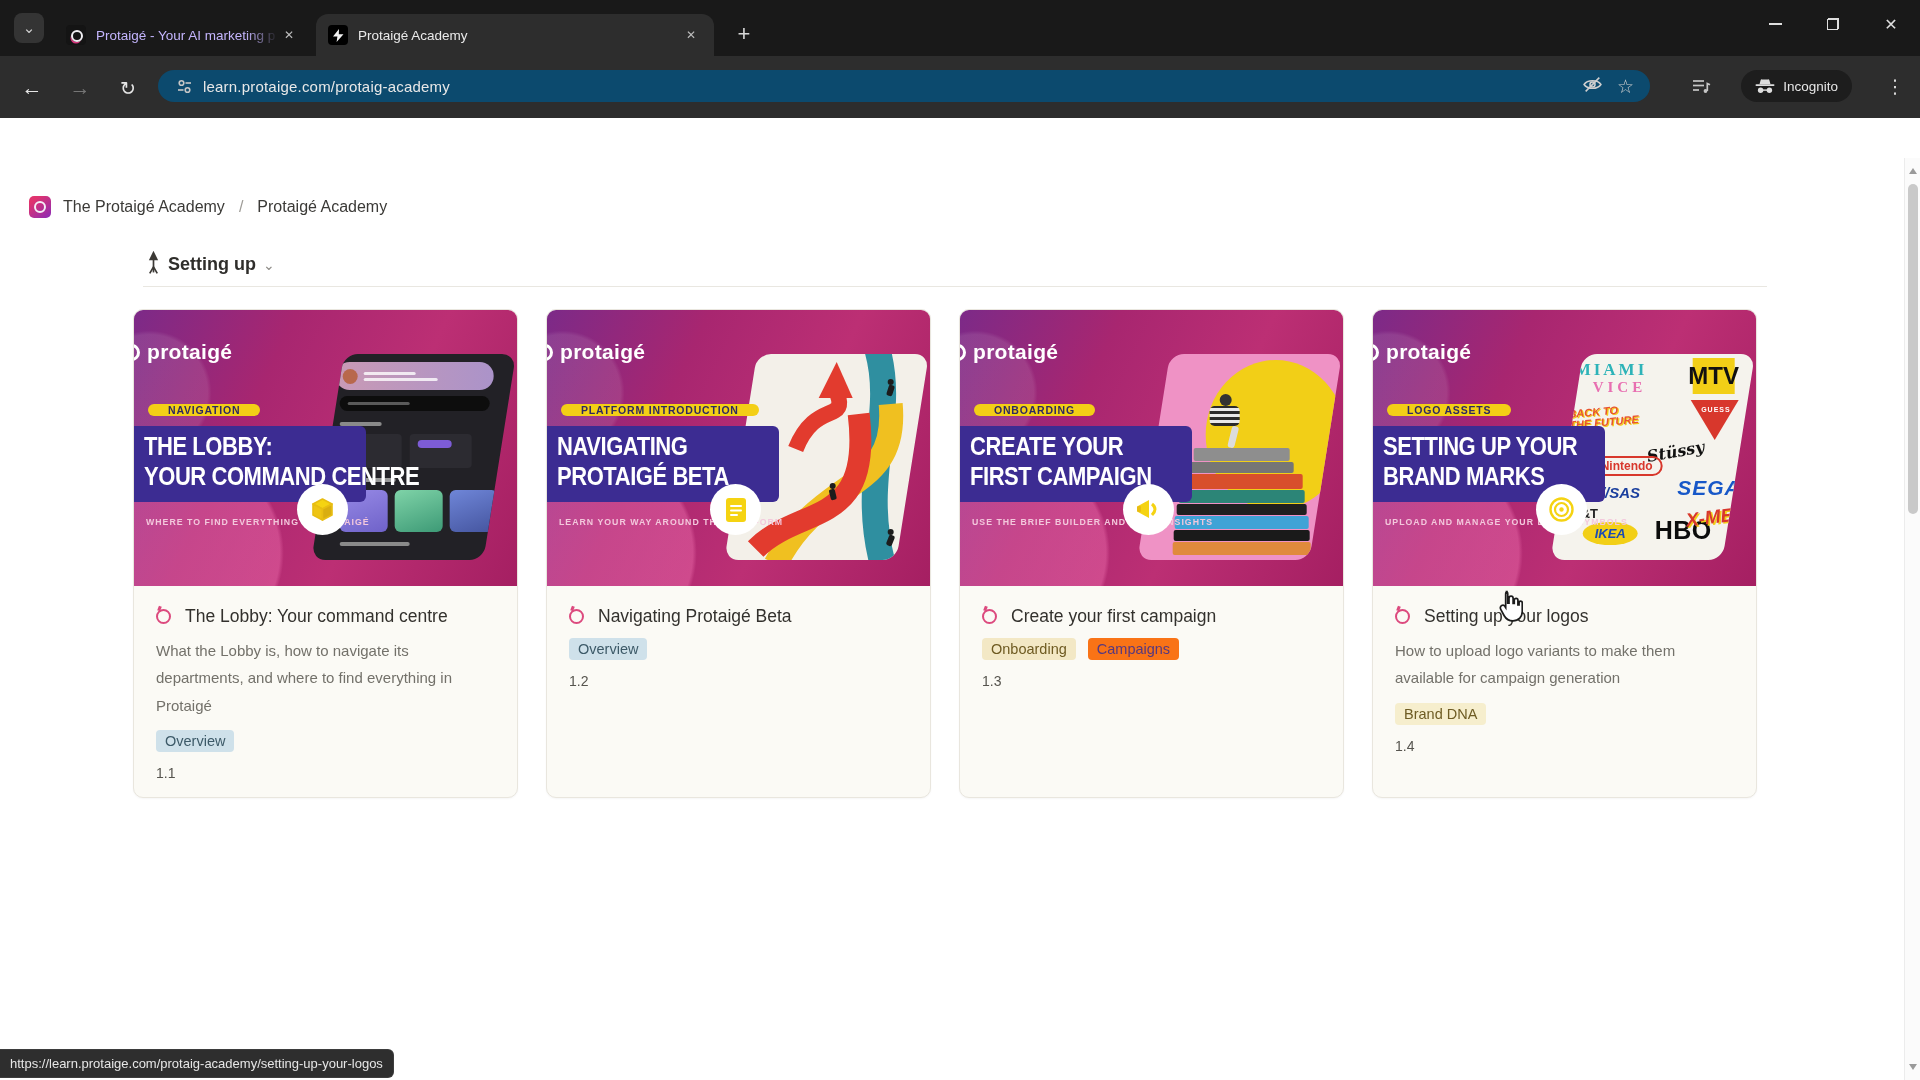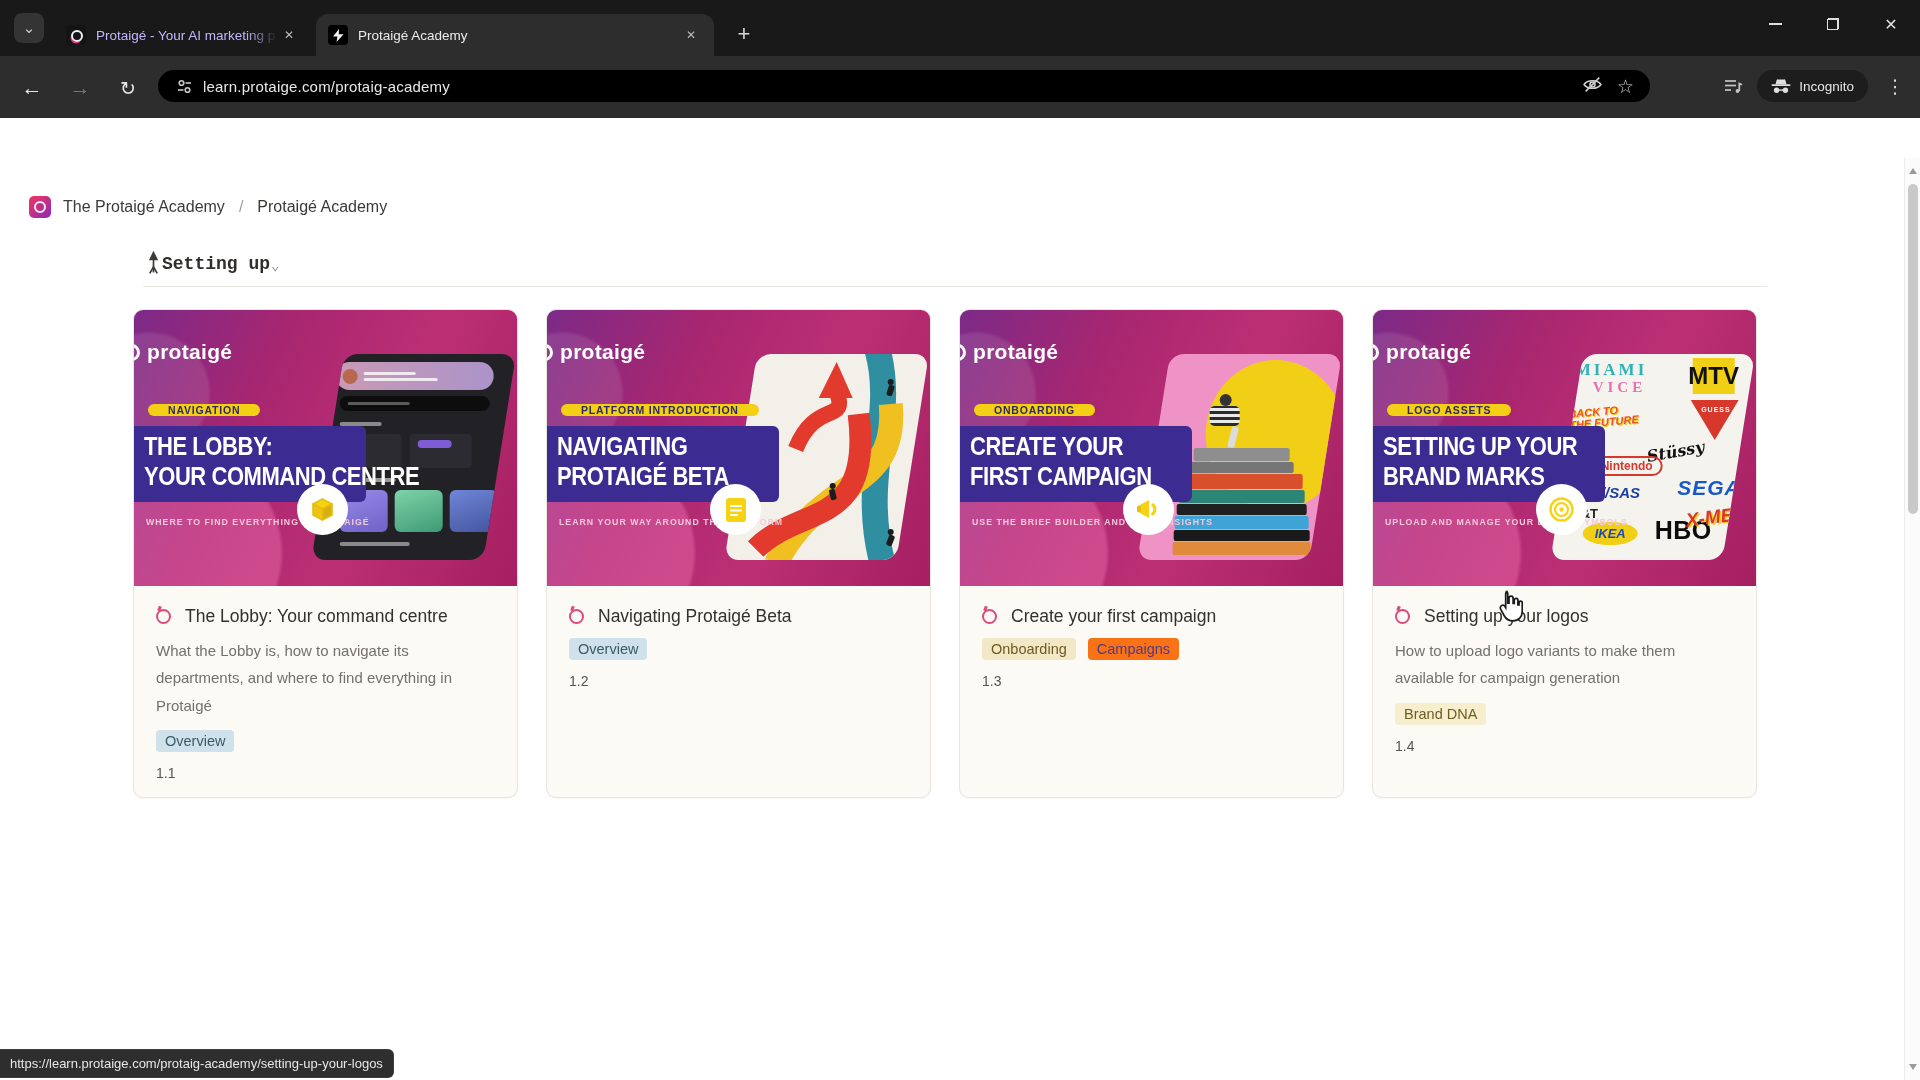--- a/index.html
+++ b/index.html
@@ -34,39 +34,39 @@
   .ic-restore::after { content:''; position:absolute; left:0; bottom:0; width:9px; height:9px; border:1.6px solid #dedede; background:#191919; }
   .ic-close { font-size:16px; }
 
   
   .toolbar { position:absolute; left:0; top:56px; width:1920px; height:62px; background:#2d2d2d; }
   .nav-btn { position:absolute; top:16px; width:32px; height:32px; display:flex; align-items:center; justify-content:center;
     font-size:21px; color:#e6e6e6; border-radius:50%; }
   .nav-back { left:16px; }
   .nav-fwd { left:64px; color:#757575; }
   .nav-reload { left:112px; font-size:19px; }
-  .omnibox { position:absolute; left:158px; top:14px; width:1492px; height:22px; border-radius:17px; background:#000000;
+  .omnibox { position:absolute; left:158px; top:14px; width:1492px; height:22px; border-radius:17px; background:#0c4a6e;
     display:flex; align-items:center; padding:16px 12px; }
   .omni-tune { margin:0 10px 0 6px; display:flex; }
   .omni-url { color:#e8e8e8; font-size:15px; letter-spacing:0.2px; flex:1 1 auto; }
   .omni-right { display:flex; align-items:center; gap:14px; margin-right:4px; }
   .star-icon { color:#cfcfcf; font-size:19px; }
-  .tb-right { position:absolute; right:12px; top:14px; display:flex; align-items:center; gap:14px; }
+  .tb-right { position:absolute; right:12px; top:14px; display:flex; align-items:center; gap:30px; }
   .playlist-icon { display:flex; }
   .incog-pill { display:flex; align-items:center; gap:8px; background:#1d1d1d; border-radius:16px; height:32px; padding:0 14px; }
   .incog-label { color:#e6e6e6; font-size:13.5px; }
   .more-dots { color:#dcdcdc; font-size:19px; width:26px; text-align:center; }
 
   
   .page { position:absolute; left:0; top:118px; width:1920px; height:962px; background:#ffffff; }
   .breadcrumb { position:absolute; left:29px; top:78px; display:flex; align-items:center; gap:12px; font-size:16px; color:#3b3a37; }
   .bc-logo { width:22px; height:22px; border-radius:5px; background:linear-gradient(140deg,#e0336e 20%,#8a2bb8); position:relative; }
   .bc-logo::after { content:''; position:absolute; left:5px; top:5px; width:8px; height:8px; border:2.5px solid #f4eef6; border-radius:50%; }
   .bc-sep { color:#9f9d98; padding:0 2px; }
-  .section-head { position:absolute; left:146px; top:133px; display:flex; align-items:center; gap:1px;font-family:Liberation Mono, monospace; }
+  .section-head { position:absolute; left:146px; top:133px; display:flex; align-items:center; gap:7px; }
   .section-title { font-size:18px; font-weight:bold; color:#2f2e2b; }
   .section-chevron { color:#8f8d88; font-size:14px; margin-top:2px; }
   .divider { position:absolute; left:143px; top:168px; width:1624px; height:1px; background:#e9e7e1; }
 
   .cards { position:absolute; left:133px; top:191px; display:flex; gap:28px; }
   .card { width:385px; height:489px; background:#fbfaf5; border:1px solid #e9e6de; border-radius:10px; overflow:hidden;
     box-shadow:0 1px 2px rgba(0,0,0,0.04); }
 
   
   .banner { position:relative; width:100%; height:276px; overflow:hidden;

